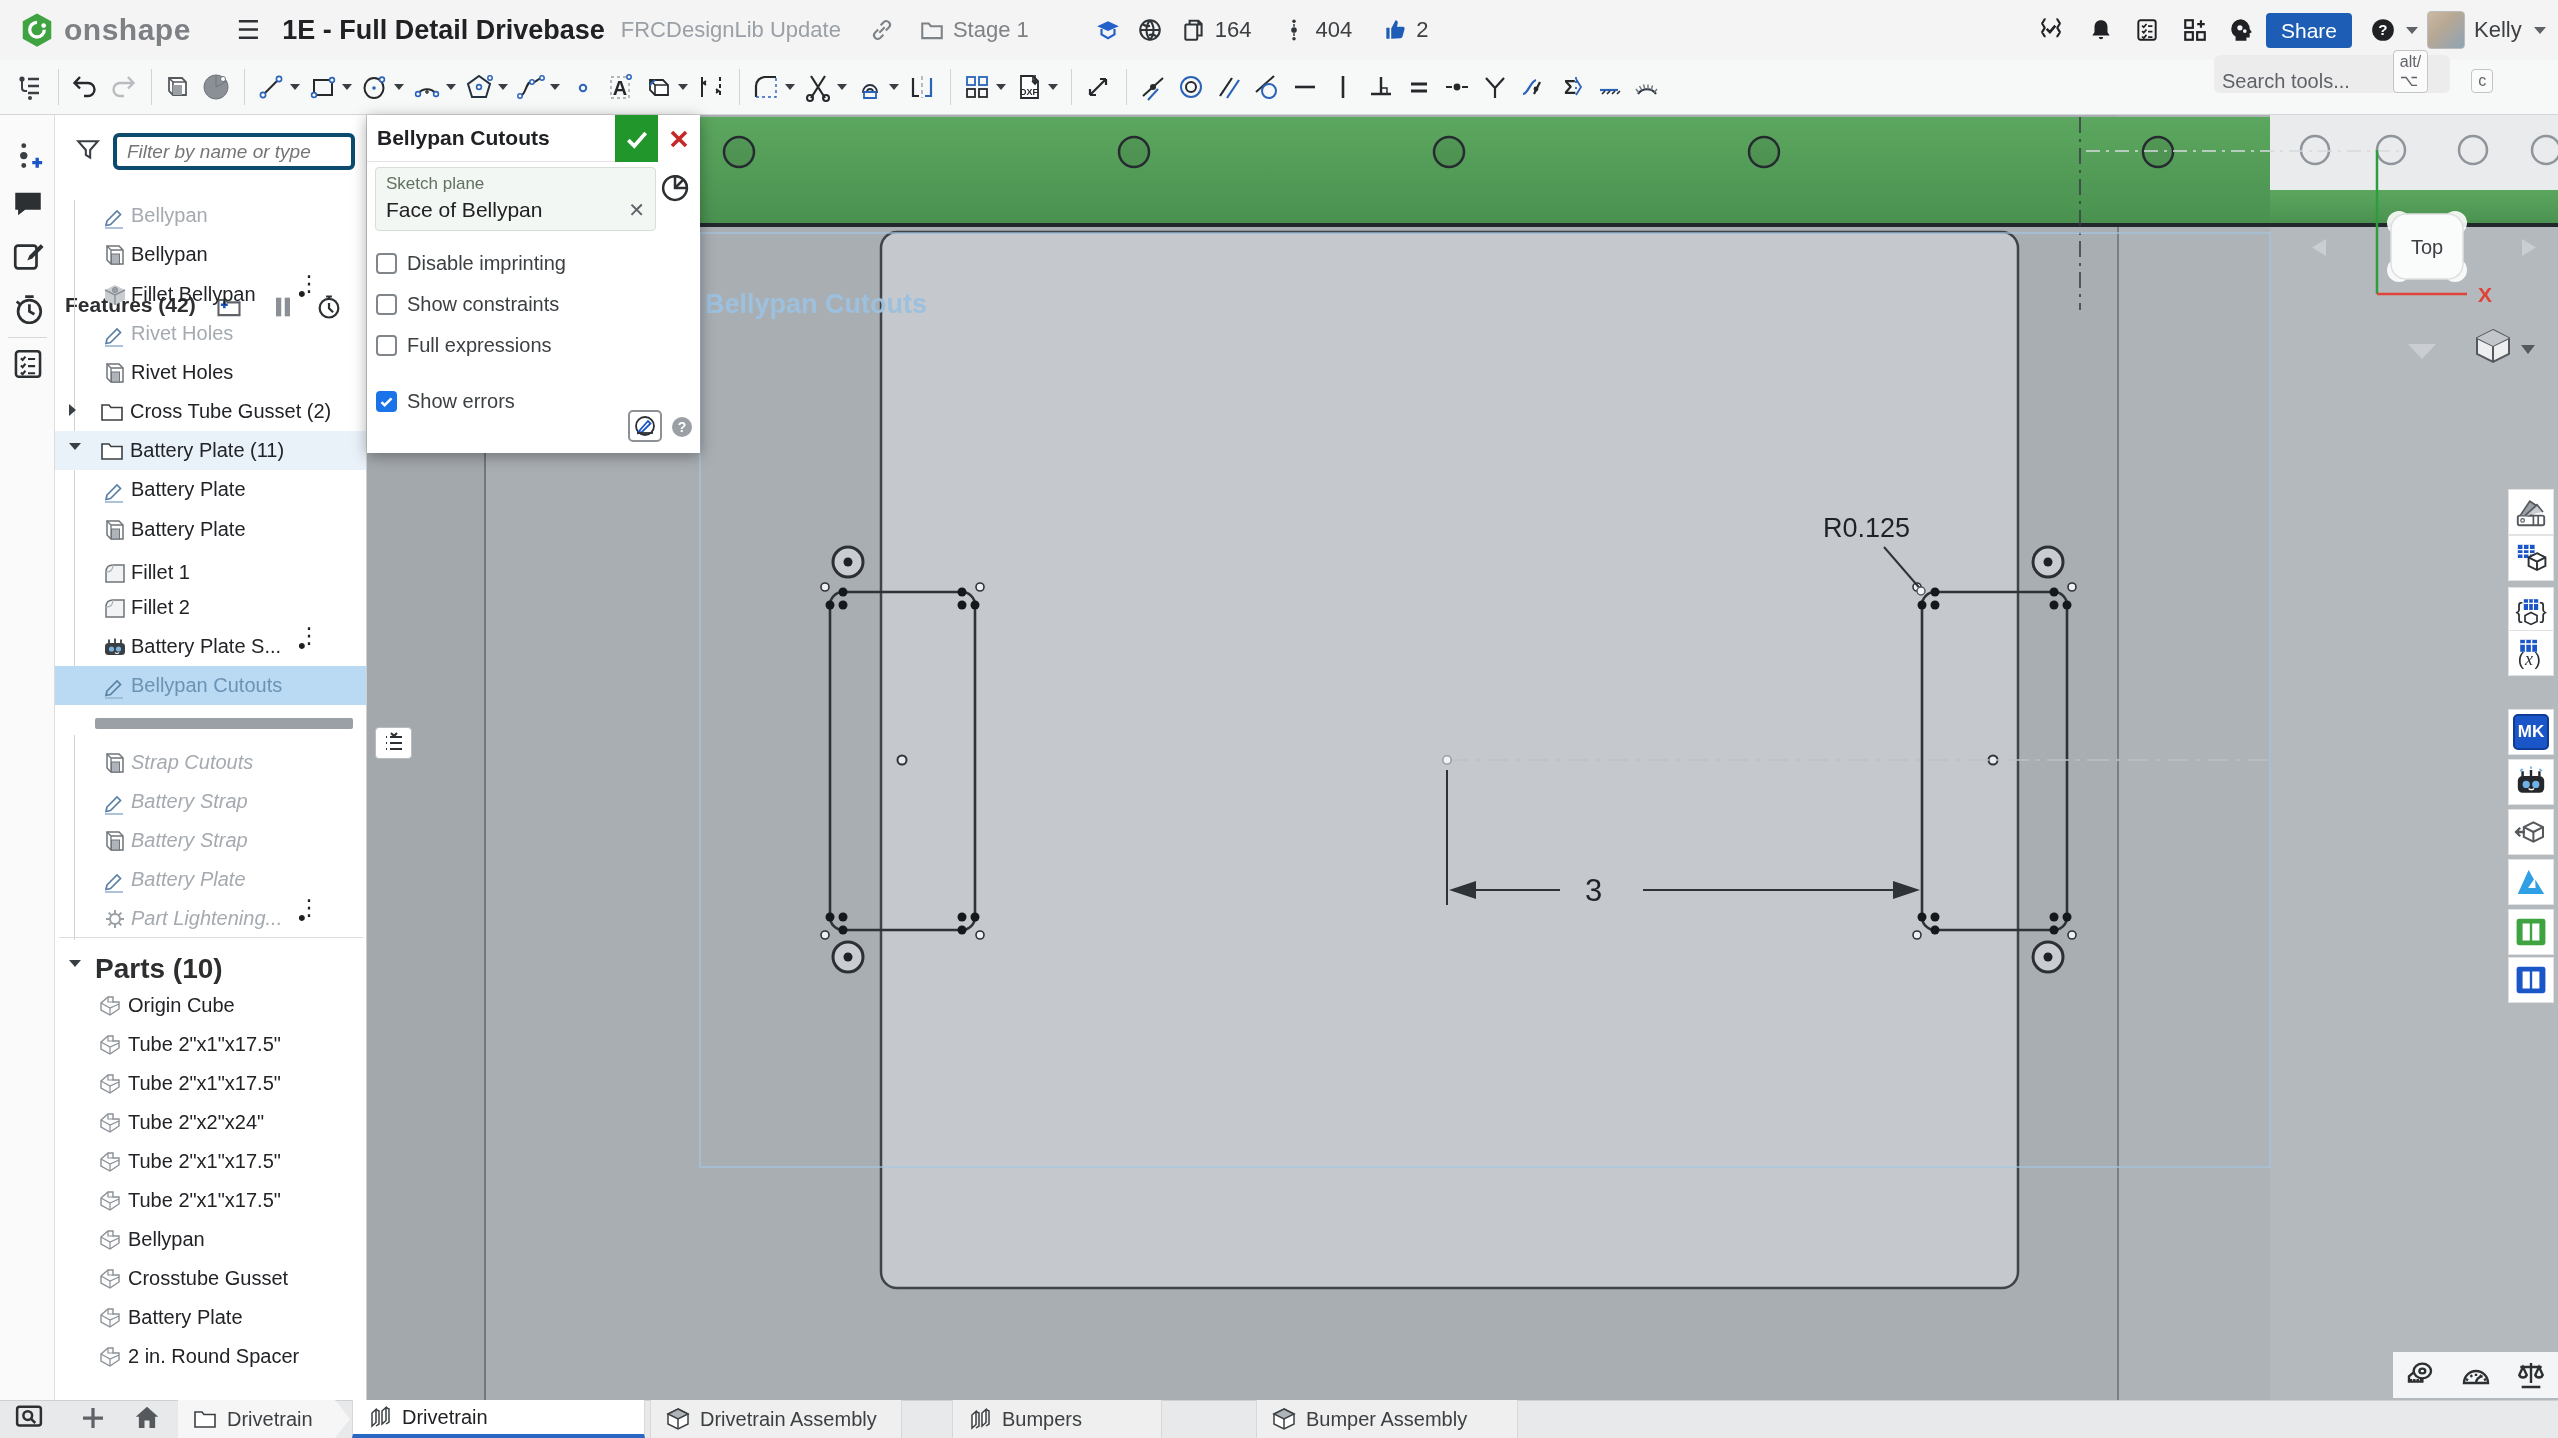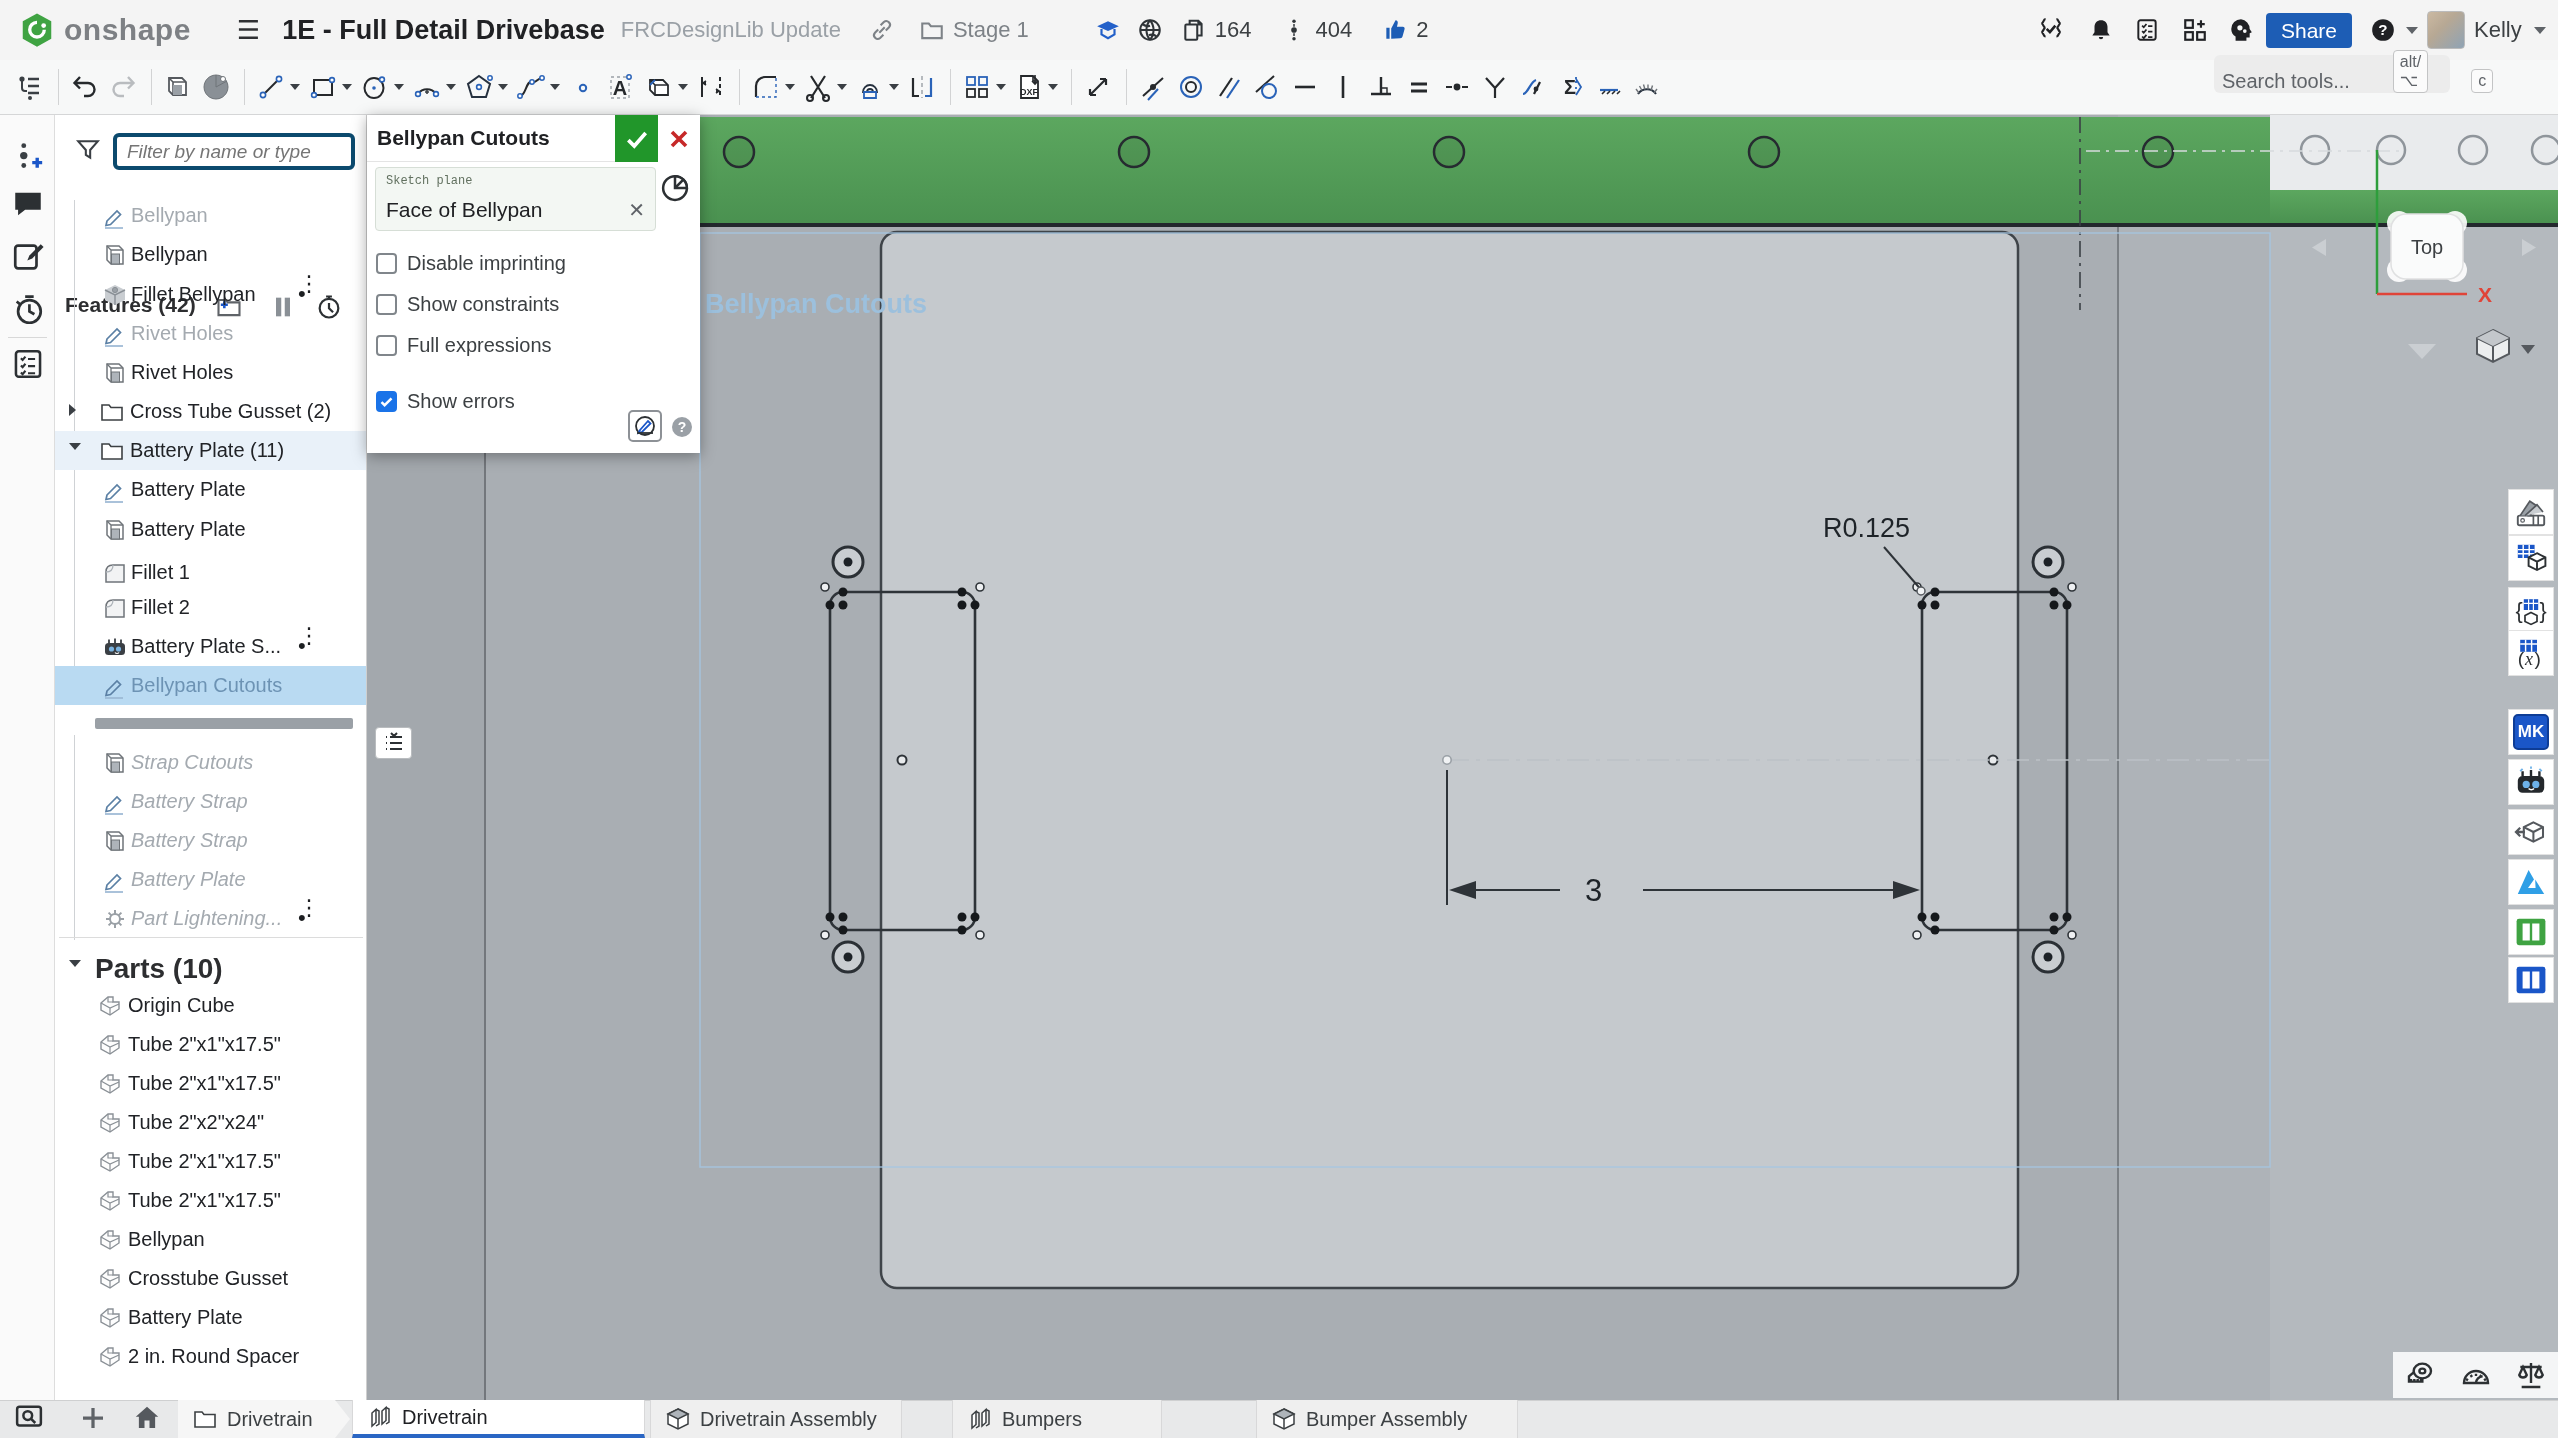--- a/index.html
+++ b/index.html
@@ -60,21 +60,21 @@
   .p-chev{position:absolute;left:14px;}
   .chev-right{width:0;height:0;border-top:6px solid transparent;border-bottom:6px solid transparent;border-left:7px solid #3a3f44;}
   .chev-down{width:0;height:0;border-left:6px solid transparent;border-right:6px solid transparent;border-top:7px solid #3a3f44;}
   
   .dialog{position:absolute;left:367px;top:115px;width:333px;height:338px;background:#fff;box-shadow:0 3px 14px rgba(0,0,0,.35);z-index:20;}
   .dlg-head{position:absolute;left:0;top:0;width:333px;height:47px;background:#fff;border-bottom:1px solid #e4e4e4;}
   .dlg-title{position:absolute;left:8px;top:6px;width:238px;height:34px;border:none;outline:none;font-family:inherit;font-size:21px;font-weight:bold;color:#202124;background:#fff;}
   .dlg-ok{position:absolute;left:248px;top:0;width:43px;height:47px;background:#21962a;border:none;cursor:pointer;color:#fff;font-size:26px;font-weight:bold;display:flex;align-items:center;justify-content:center;}
   .dlg-cancel{position:absolute;left:291px;top:0;width:42px;height:47px;background:#fff;border:none;cursor:pointer;color:#c62828;font-size:26px;font-weight:bold;display:flex;align-items:center;justify-content:center;}
   .plane-box{position:absolute;left:8px;top:52px;width:281px;height:64px;background:#f3f7f3;border:1px solid #d6ded6;border-radius:4px;}
-  .plane-label{position:absolute;left:10px;top:6px;font-size:12px;color:#61705f;font-family:Liberation Mono, monospace;}
+  .plane-label{position:absolute;left:10px;top:6px;font-size:17px;color:#61705f;}
   .plane-value{position:absolute;left:10px;top:30px;font-size:21px;color:#202124;}
   .plane-clear{position:absolute;right:10px;top:30px;font-size:20px;color:#5f6368;cursor:pointer;}
   .pie-ic{position:absolute;left:293px;top:58px;width:30px;height:30px;cursor:pointer;}
   .dlg-check{position:absolute;left:9px;display:flex;align-items:center;cursor:pointer;height:30px;}
   .cbox{width:21px;height:21px;border:2px solid #80868b;border-radius:4px;background:#fff;flex:none;}
   .cbox.checked{background:#1a73e8;border-color:#1a73e8;display:flex;align-items:center;justify-content:center;}
   .cbox.checked svg{width:15px;height:15px;}
   .clabel{font-size:20px;color:#3c4043;margin-left:10px;white-space:nowrap;}
   .sk-btn{position:absolute;left:261px;top:295px;width:34px;height:32px;border:2px solid #8d9196;border-radius:5px;background:#fff;cursor:pointer;display:flex;align-items:center;justify-content:center;padding:0;}
   .sk-btn svg{width:24px;height:24px;}

